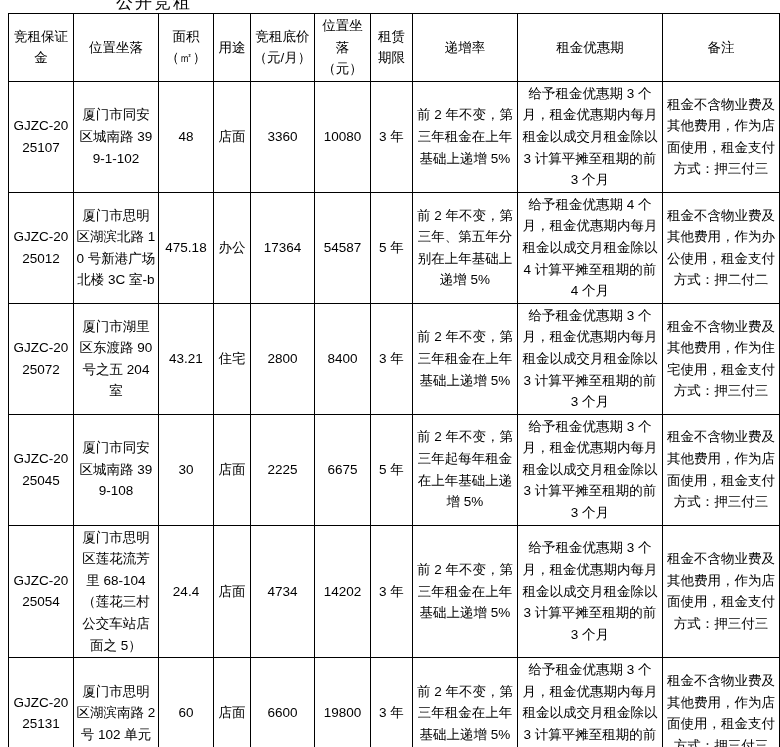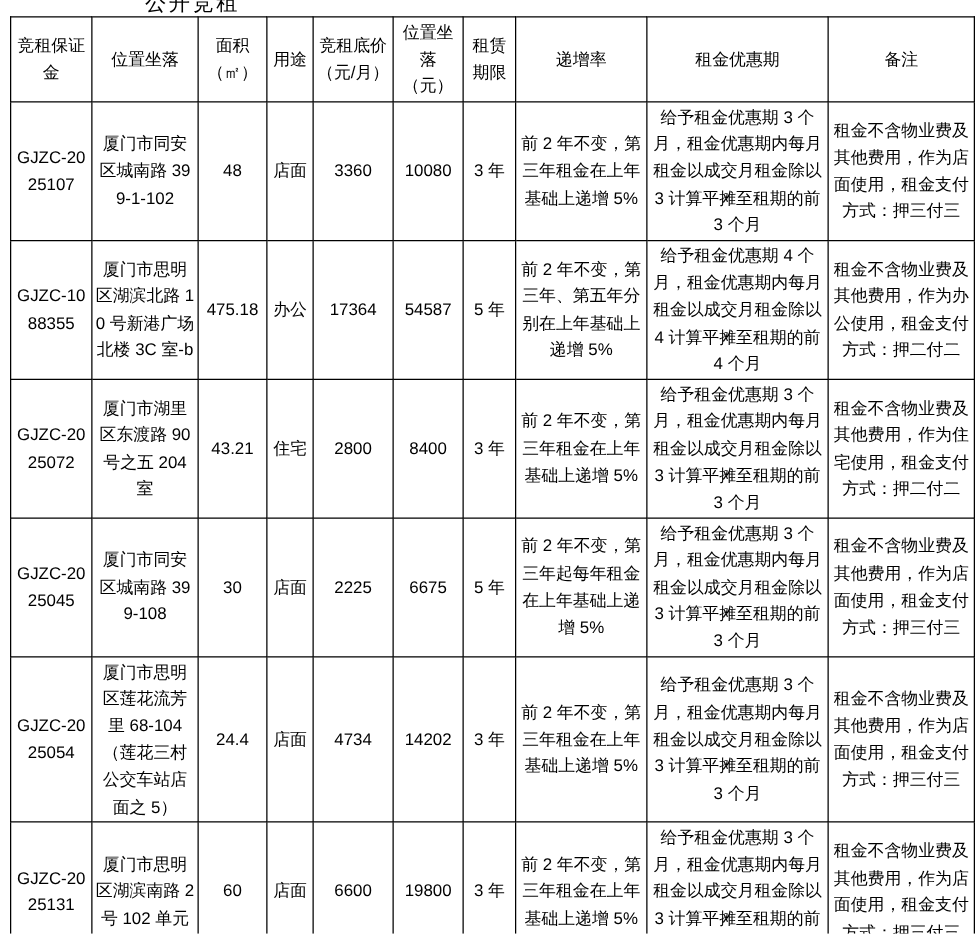--- a/index.html
+++ b/index.html
@@ -110,42 +110,42 @@
           <td>48</td>
           <td>店面</td>
           <td>3360</td>
           <td>10080</td>
           <td>3 年</td>
           <td>前 2 年不变，第三年租金在上年基础上递增 5%</td>
           <td>给予租金优惠期 3 个月，租金优惠期内每月租金以成交月租金除以 3 计算平摊至租期的前 3 个月</td>
           <td>租金不含物业费及其他费用，作为店面使用，租金支付方式：押三付三</td>
         </tr>
         <tr>
-          <td>GJZC-1088355</td>
+          <td>GJZC-2025012</td>
           <td>厦门市思明区湖滨北路 10 号新港广场北楼 3C 室-b</td>
           <td>475.18</td>
           <td>办公</td>
           <td>17364</td>
           <td>54587</td>
           <td>5 年</td>
           <td>前 2 年不变，第三年、第五年分别在上年基础上递增 5%</td>
           <td>给予租金优惠期 4 个月，租金优惠期内每月租金以成交月租金除以 4 计算平摊至租期的前 4 个月</td>
           <td>租金不含物业费及其他费用，作为办公使用，租金支付方式：押二付二</td>
         </tr>
         <tr>
           <td>GJZC-2025072</td>
           <td>厦门市湖里区东渡路 90 号之五 204 室</td>
           <td>43.21</td>
           <td>住宅</td>
           <td>2800</td>
           <td>8400</td>
           <td>3 年</td>
           <td>前 2 年不变，第三年租金在上年基础上递增 5%</td>
           <td>给予租金优惠期 3 个月，租金优惠期内每月租金以成交月租金除以 3 计算平摊至租期的前 3 个月</td>
-          <td>租金不含物业费及其他费用，作为住宅使用，租金支付方式：押二付二</td>
+          <td>租金不含物业费及其他费用，作为住宅使用，租金支付方式：押三付三</td>
         </tr>
         <tr>
           <td>GJZC-2025045</td>
           <td>厦门市同安区城南路 399-108</td>
           <td>30</td>
           <td>店面</td>
           <td>2225</td>
           <td>6675</td>
           <td>5 年</td>
           <td>前 2 年不变，第三年起每年租金在上年基础上递增 5%</td>

